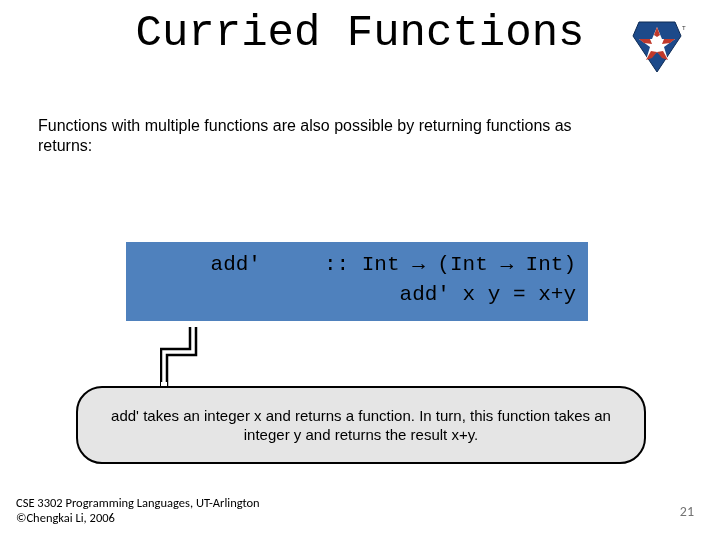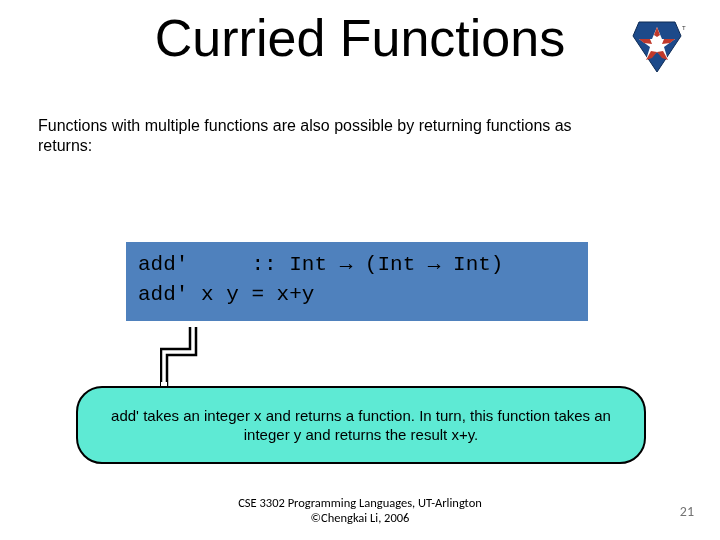--- a/index.html
+++ b/index.html
@@ -1,43 +1,44 @@
 <!DOCTYPE html>
 <html><head>
 <meta charset="utf-8">
 <style>
   * { box-sizing: border-box; margin: 0; padding: 0; }
   html, body { width: 720px; height: 540px; background: #fff; font-family: Arial, Helvetica, sans-serif; color: #000; overflow: hidden; }
   .slide { position: relative; width: 720px; height: 540px; }
   .title-row { display: flex; align-items: flex-start; justify-content: center; padding-top: 8px; }
-  .title { font-family: Liberation Sans, sans-serif; font-size: 52px; font-weight: 400; text-align: center; }
+  .title { font-family: Liberation Mono, monospace; font-size: 44px; font-weight: 400; text-align: center; }
   .logo { position: absolute; top: 18px; right: 34px; }
   .intro { position: absolute; top: 116px; left: 38px; width: 640px; font-size: 16px; line-height: 1.25; }
   .ul { }
   .codebox {
     position: absolute; top: 242px; left: 126px; width: 462px;
     background: #4f81bd; color: #000;
     font-family: "Courier New", monospace; font-size: 21px;
     padding: 8px 12px 10px 12px; line-height: 1.45;
     white-space: pre;
+    text-align: right;
   }
   .callout {
     position: absolute; top: 386px; left: 76px; width: 570px; height: 78px;
     border: 2.5px solid #000; border-radius: 26px;
     display: flex; align-items: center; justify-content: center;
     padding: 10px 30px; text-align: center; font-size: 15px; line-height: 1.3;
-    background: #5eead4; z-index: 2;
+    background: #e5e5e5; z-index: 2;
   }
   .pointer {
     position: absolute; top: 327px; left: 160px; width: 46px; height: 62px;
     z-index: 1;
   }
   .footer { position: absolute; bottom: 14px; left: 0; width: 720px; display: flex; align-items: flex-end; }
   .footer-left { position: absolute; left: 24px; bottom: 0; width: 180px; font-family: "Calibri", Arial, sans-serif; font-size: 12.5px; line-height: 1.25; color: #000; }
-  .footer-center { width: 100%; text-align: center; font-family: "Calibri", Arial, sans-serif; font-size: 12.5px; line-height: 1.25; color: #000; }
+  .footer-center { width: 100%; text-align: left; font-family: "Calibri", Arial, sans-serif; font-size: 12.5px; line-height: 1.25; color: #000; margin-left: 16px; }
   .footer-right { position: absolute; right: 26px; bottom: 6px; font-family: "Calibri", Arial, sans-serif; font-size: 14px; color: #737373; }
 </style>
 </head>
 <body>
 
 <div class="slide">
 
   <div class="title-row">
     <h1 class="title">Curried Functions</h1>
   </div>

